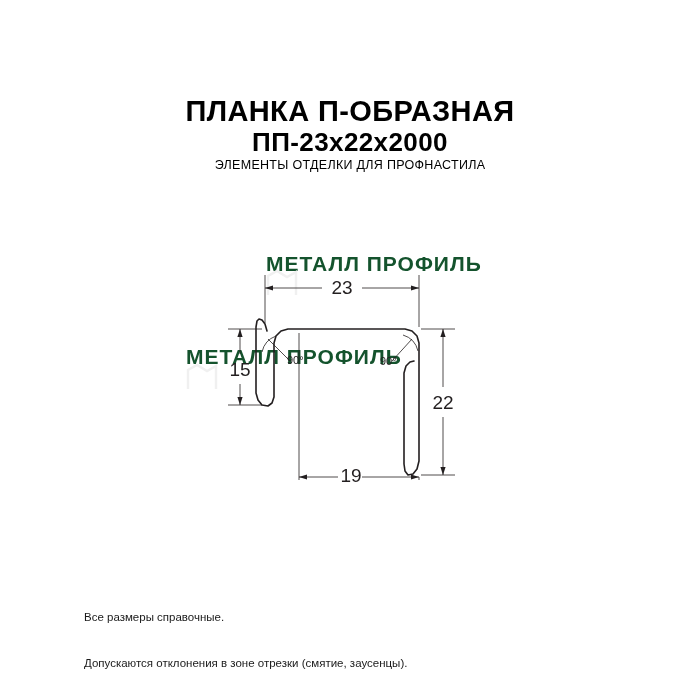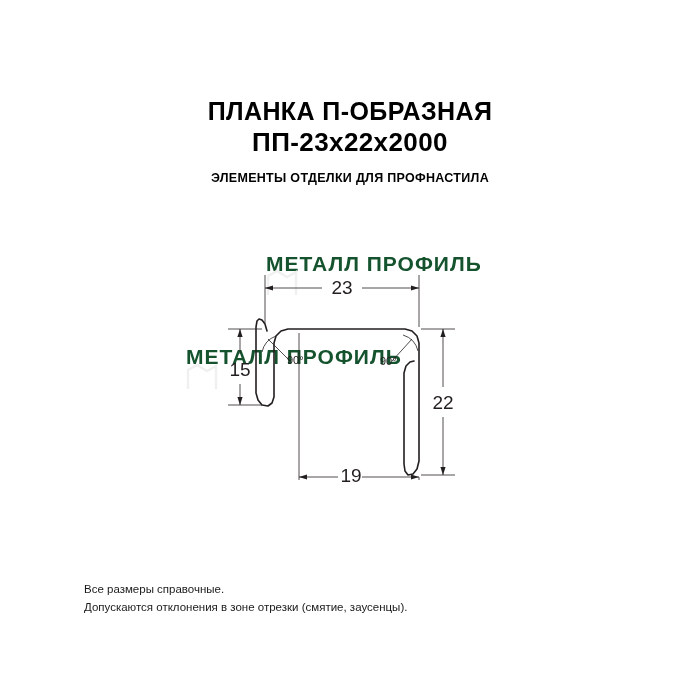--- a/index.html
+++ b/index.html
@@ -19,38 +19,37 @@
 
   
   .title-block {
     position: absolute;
     left: 0;
     top: 96px;
     width: 700px;
     text-align: center;
   }
   .title-1 {
-    font-size: 25px;
+    font-size: 29px;
     font-weight: bold;
     letter-spacing: 0.4px;
     line-height: 30px;
     white-space: nowrap;
   }
   .title-2 {
     font-size: 26px;
     font-weight: bold;
     letter-spacing: 0.4px;
     line-height: 32px;
     white-space: nowrap;
   }
   .subtitle {
     font-size: 12.5px;
-    font-weight: bold;
+    font-weight: normal;
     letter-spacing: 0.3px;
-    margin-top: 13px;
     white-space: nowrap;
   }
 
   
   #drawing {
     position: absolute;
     left: 0;
     top: 215px;
     width: 580px;
     height: 300px;
@@ -90,21 +89,21 @@
 
   
   .notes {
     position: absolute;
     left: 84px;
     top: 580px;
     font-size: 11.5px;
     line-height: 18px;
     color: #1a1a1a;
   }
-  .notes div { white-space: nowrap; }
+  .notes div { white-space: nowrap; margin-top: 28px; }
 
   
 </style>
 </head>
 <body>
 
 <div id="page">
 
   <div class="wm wm-1">МЕТАЛЛ ПРОФИЛЬ</div>
   <div class="wm wm-2">МЕТАЛЛ ПРОФИЛЬ</div>

